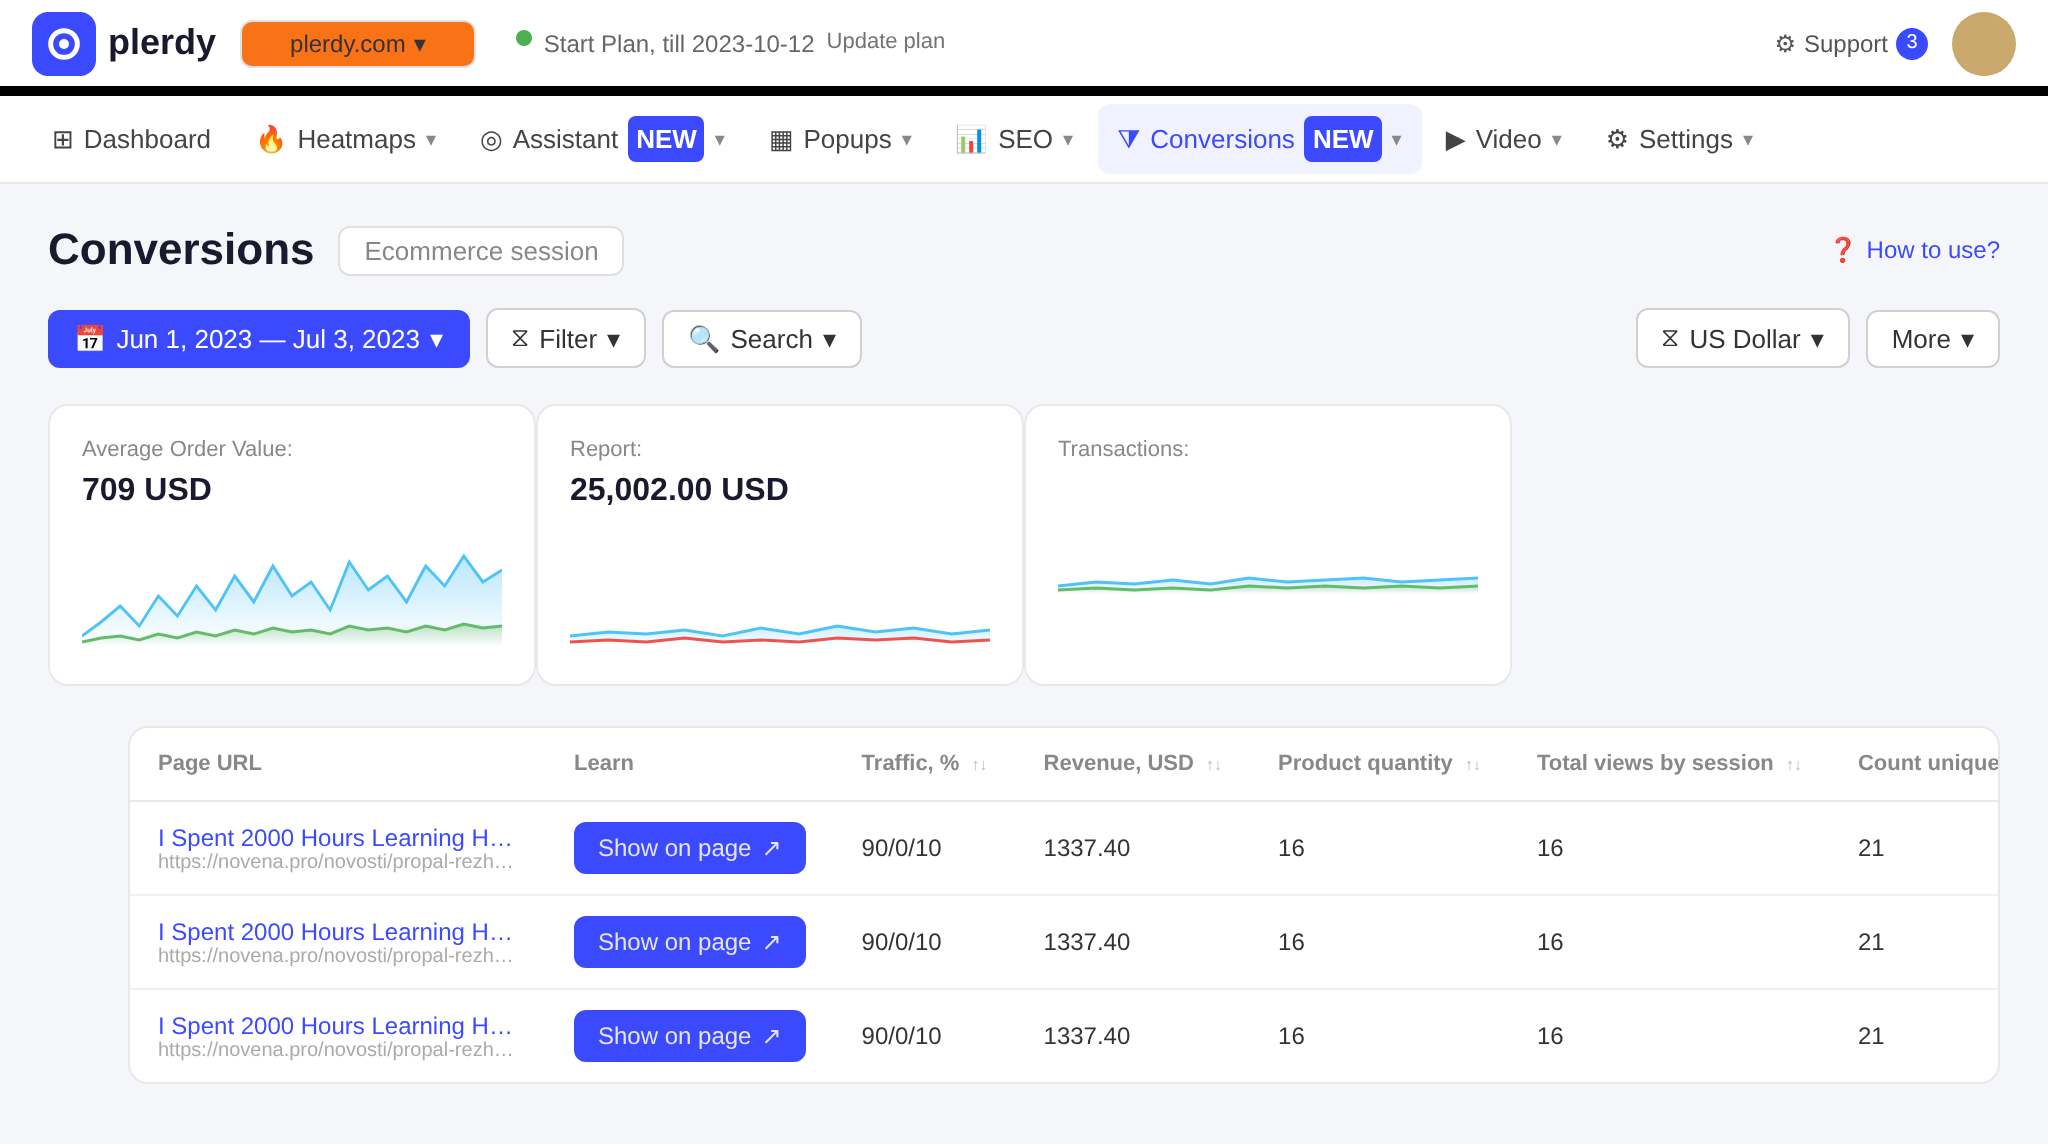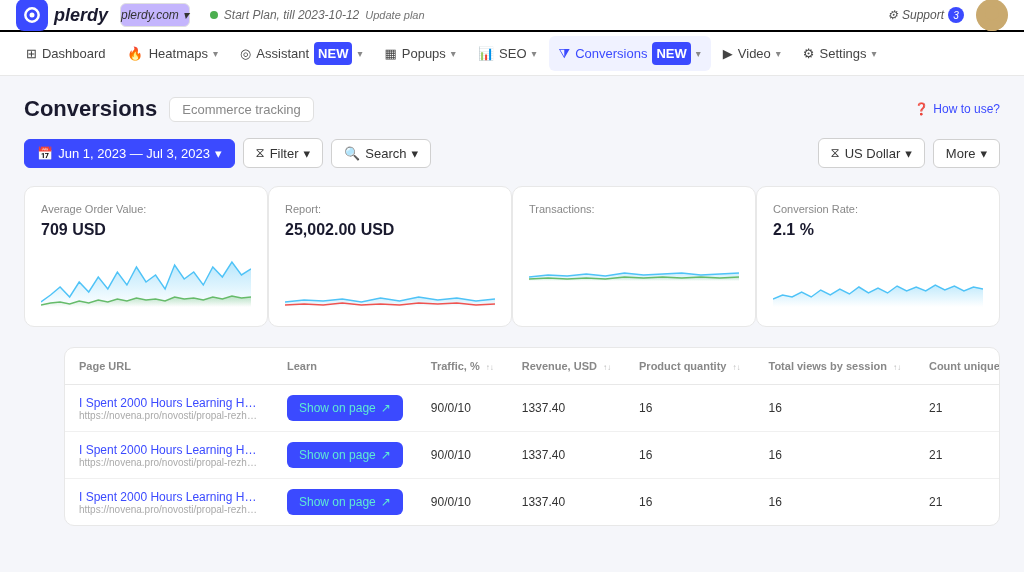--- a/index.html
+++ b/index.html
@@ -1,24 +1,24 @@
 <!DOCTYPE html>
 <html><head>
   <meta charset="utf-8">
   <style>
     * { box-sizing: border-box; margin: 0; padding: 0; }
     body { font-family: -apple-system, BlinkMacSystemFont, 'Segoe UI', sans-serif; font-size: 13px; background: #f5f6fa; color: #333; }
 
     
-    .topbar { display: flex; align-items: center; background: #fff; padding: 0 16px; height: 32px; border-bottom: 2px solid #000000; gap: 12px; font-style: italic; }
+    .topbar { display: flex; align-items: center; background: #fff; padding: 0 16px; height: 48px; border-bottom: 5px solid #000000; gap: 12px; }
     .logo { display: flex; align-items: center; gap: 6px; font-weight: 700; font-size: 18px; color: #1a1a2e; }
     .logo-icon { width: 32px; height: 32px; background: #3b4aff; border-radius: 8px; display: flex; align-items: center; justify-content: center; }
     .logo-icon svg { width: 20px; height: 20px; }
-    .domain-selector { display: flex; align-items: flex-end; background: #c4b5fd; border: 1px solid #e0e0e0; border-radius: 6px; padding: 4px 0; font-size: 12px; gap: 4px; cursor: pointer; }
-    .plan-badge { display: flex; align-items: center; gap: 6px; font-size: 12px; color: #666; margin-left: 8px; }
+    .domain-selector { display: flex; align-items: flex-end; background: #f97316; border: 1px solid #e0e0e0; border-radius: 6px; padding: 4px 24px; font-size: 12px; gap: 4px; cursor: pointer; }
+    .plan-badge { display: flex; align-items: flex-start; gap: 6px; font-size: 12px; color: #666; margin-left: 8px; }
     .plan-dot { width: 8px; height: 8px; border-radius: 50%; background: #4caf50; }
     .update-plan { color: #737373; text-decoration: none; font-size: 11px; }
     .topbar-right { margin-left: auto; display: flex; align-items: center; gap: 12px; }
     .support-btn { display: flex; align-items: center; gap: 4px; font-size: 12px; color: #555; cursor: pointer; }
     .support-badge { background: #3b4aff; color: #fff; border-radius: 50%; width: 16px; height: 16px; font-size: 10px; display: flex; align-items: center; justify-content: center; }
     .avatar { width: 32px; height: 32px; border-radius: 50%; background: #c9a96e; overflow: hidden; cursor: pointer; }
 
     
     .nav { display: flex; align-items: center; background: #fff; padding: 0 16px; height: 44px; border-bottom: 1px solid #e8e8e8; gap: 2px; }
     .nav-item { display: flex; align-items: center; gap: 5px; padding: 6px 10px; border-radius: 6px; cursor: pointer; font-size: 13px; color: #444; white-space: nowrap; }
@@ -48,21 +48,21 @@
     .metric-value { font-size: 16px; font-weight: 700; color: #1a1a2e; margin-bottom: 8px; }
 
     
     .table-container { background: #fff; border-radius: 10px; border: 1px solid #e8e8e8; overflow: hidden; margin-left: 40px; }
     .table { width: 100%; border-collapse: collapse; }
     .table th { padding: 12px 14px; text-align: left; font-size: 11px; color: #888; font-weight: 600; border-bottom: 1px solid #e8e8e8; white-space: nowrap; }
     .table td { padding: 10px 14px; font-size: 12px; border-bottom: 1px solid #f0f0f0; vertical-align: middle; }
     .table tr:last-child td { border-bottom: none; }
     .page-url-title { color: #3b4aff; font-weight: 500; font-size: 12px; white-space: nowrap; overflow: hidden; text-overflow: ellipsis; max-width: 180px; }
     .page-url-sub { color: #aaa; font-size: 10px; white-space: nowrap; overflow: hidden; text-overflow: ellipsis; max-width: 180px; }
-    .show-on-page-btn { display: inline-flex; align-items: center; gap: 5px; background: #3b4aff; color: #5eead4; border: none; border-radius: 6px; padding: 6px 12px; font-size: 12px; cursor: pointer; white-space: nowrap; }
+    .show-on-page-btn { display: inline-flex; align-items: center; gap: 5px; background: #3b4aff; color: #e5e5e5; border: none; border-radius: 6px; padding: 6px 12px; font-size: 12px; cursor: pointer; white-space: nowrap; }
     .sort-arrows { display: inline-flex; flex-direction: column; margin-left: 3px; font-size: 8px; line-height: 1; color: #bbb; }
 
     
     .chart-svg { width: 100%; height: 60px; }
   </style>
 </head>
 <body>
 
 <div class="topbar">
   <div class="logo">
@@ -143,21 +143,21 @@
     <span>Settings</span>
     <span class="chevron">▾</span>
   </div>
 </nav>
 
 <div class="page">
 
   <div class="page-header">
     <div class="page-title-area">
       <h1 class="page-title">Conversions</h1>
-      <div class="ecommerce-tab">Ecommerce tracking</div>
+      <div class="ecommerce-tab">Ecommerce session</div>
     </div>
     <div class="how-to-use">
       <span>❓</span>
       <span>How to use?</span>
     </div>
   </div>
 
   <div class="toolbar">
     <div class="toolbar-left">
       <button class="btn btn-date">
@@ -241,34 +241,20 @@
             <stop offset="100%" stop-color="#66bb6a" stop-opacity="0"></stop>
           </linearGradient>
         </defs>
         <polyline points="0,56 20,54 40,55 60,53 80,55 100,52 120,54 140,53 160,52 180,54 200,53 220,52" fill="none" stroke="#4fc3f7" stroke-width="1.5"></polyline>
         <polygon points="0,56 20,54 40,55 60,53 80,55 100,52 120,54 140,53 160,52 180,54 200,53 220,52 220,60 0,60" fill="url(#g3)"></polygon>
         <polyline points="0,58 20,57 40,58 60,57 80,58 100,56 120,57 140,56 160,57 180,56 200,57 220,56" fill="none" stroke="#66bb6a" stroke-width="1.5"></polyline>
         <polygon points="0,58 20,57 40,58 60,57 80,58 100,56 120,57 140,56 160,57 180,56 200,57 220,56 220,60 0,60" fill="url(#g3g)"></polygon>
       </svg>
     </div>
 
-    <div class="metric-card">
-      <div class="metric-label">Conversion Rate:</div>
-      <div class="metric-value">2.1 %</div>
-      <svg class="chart-svg" viewBox="0 0 220 60" preserveAspectRatio="none">
-        <defs>
-          <linearGradient id="g4" x1="0" y1="0" x2="0" y2="1">
-            <stop offset="0%" stop-color="#4fc3f7" stop-opacity="0.35"></stop>
-            <stop offset="100%" stop-color="#4fc3f7" stop-opacity="0"></stop>
-          </linearGradient>
-        </defs>
-        <polyline points="0,52 10,48 20,50 30,45 40,50 50,43 60,48 70,42 80,47 90,40 100,46 110,41 120,46 130,39 140,44 150,40 160,44 170,38 180,43 190,39 200,44 210,40 220,42" fill="none" stroke="#4fc3f7" stroke-width="1.5"></polyline>
-        <polygon points="0,52 10,48 20,50 30,45 40,50 50,43 60,48 70,42 80,47 90,40 100,46 110,41 120,46 130,39 140,44 150,40 160,44 170,38 180,43 190,39 200,44 210,40 220,42 220,60 0,60" fill="url(#g4)"></polygon>
-      </svg>
-    </div>
   </div>
 
   <div class="table-container">
     <table class="table">
       <thead>
         <tr>
           <th>
             <span>Page URL</span>
           </th>
           <th>

